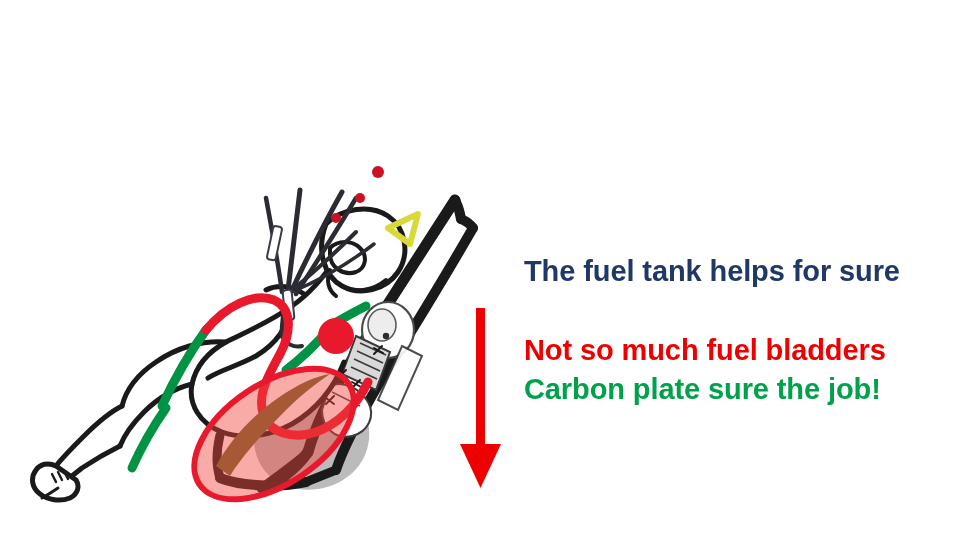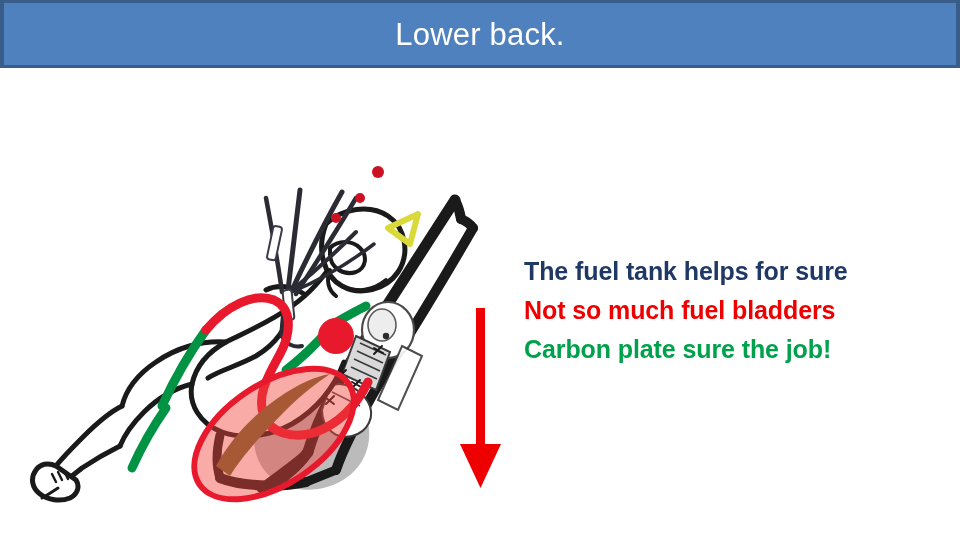--- a/index.html
+++ b/index.html
@@ -69,38 +69,35 @@
   
   #caption-block {
     position: absolute;
     left: 524px;
     top: 252px;
     width: 400px;
   }
   .caption-line {
     font-family: "Liberation Sans", sans-serif;
     font-weight: bold;
-    font-size: 25px;
+    font-size: 29px;
     line-height: 39px;
     white-space: nowrap;
     letter-spacing: -0.1px;
     user-select: none;
   }
   #caption-line-1 { color: #1F3864; }
-  #caption-line-2 { color: #EE0000; }
+  #caption-line-2 { color: #EE0000; margin-top: 40px; }
   #caption-line-3 { color: #00A14B; }
 </style>
 </head>
 <body>
 
 <div id="slide">
 
-  <div id="title-bar">
-    <span id="title-text">Lower back.</span>
-  </div>
 
   <div id="illustration">
     <svg viewBox="0 0 520 380" width="520" height="380" xmlns="http://www.w3.org/2000/svg">
 
       <g>
         <path d="M252 240 C 288 228, 330 244, 338 282
                  C 345 316, 322 344, 288 349
                  C 252 354, 225 333, 224 300
                  C 223 272, 232 248, 252 240 Z" fill="#AFAFAF" opacity="0.85"></path>
         <path d="M262 243 C 296 236, 324 252, 330 282" fill="none" stroke="#9A9A9A" stroke-width="2" opacity="0.6"></path>

